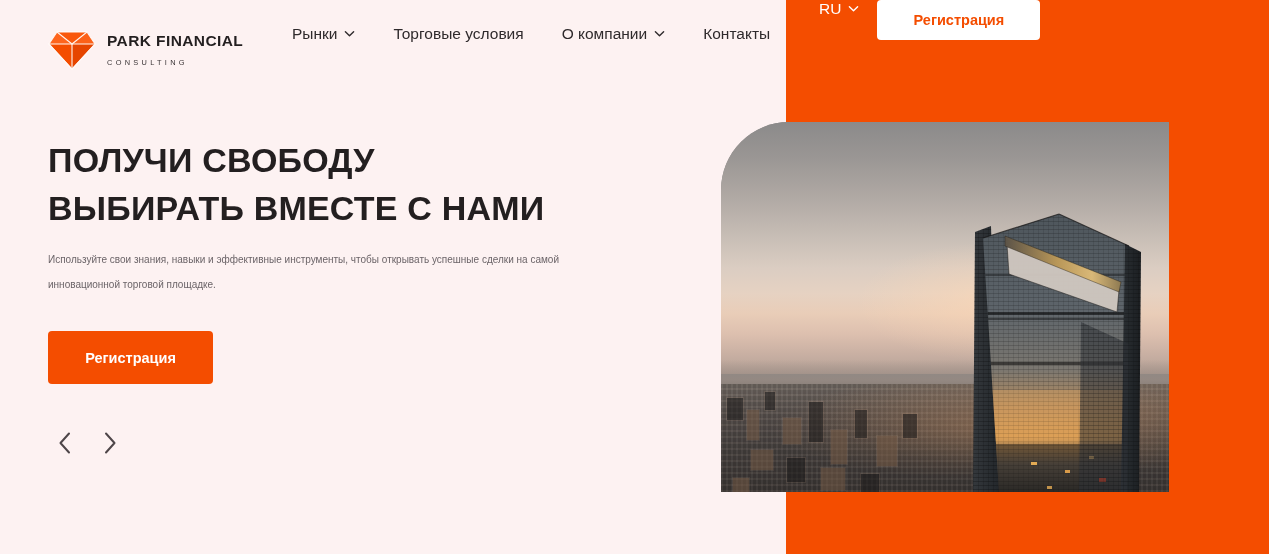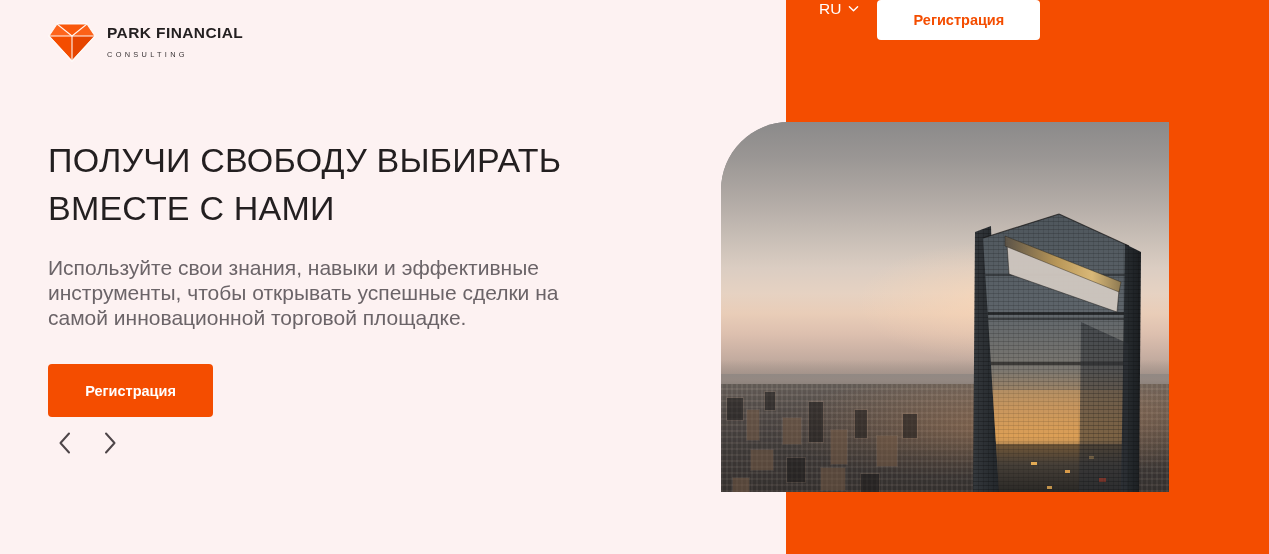--- a/index.html
+++ b/index.html
@@ -36,21 +36,21 @@
     height: 68px;
     z-index: 5;
     display: flex;
     align-items: center;
   }
 
   
   .logo {
     position: absolute;
     left: 48px;
-    top: 20px;
+    top: 28px;
     display: flex;
     align-items: center;
     gap: 11px;
     height: 44px;
   }
   .logo-gem { width: 48px; height: 42px; display: block; }
   .logo-text { display: flex; flex-direction: column; justify-content: center; }
   .logo-name {
     font-size: 15.5px;
     font-weight: bold;
@@ -153,30 +153,30 @@
   
   .hero-left {
     position: absolute;
     left: 48px;
     top: 136px;
     width: 620px;
     z-index: 4;
   }
   .hero-title {
     font-size: 34px;
-    font-weight: normal;
+    font-weight: bold;
     line-height: 48px;
     color: #231f20;
     letter-spacing: 0.2px;
     text-transform: uppercase;
     max-width: 520px;
   }
   .hero-sub {
-    margin-top: 23px;
-    font-size: 21px;
+    margin-top: 15px;
+    font-size: 10px;
     line-height: 25px;
     color: #6b6468;
     max-width: 570px;
   }
   .btn-register-hero {
     margin-top: 34px;
     width: 165px;
     height: 53px;
     background: #f44d00;
     color: #ffffff;
@@ -315,20 +315,49 @@
           </g>
         </g>
       </svg>
     </span>
     <span class="logo-text">
       <span class="logo-name">PARK FINANCIAL</span>
       <span class="logo-sub">CONSULTING</span>
     </span>
   </div>
 
+  <nav class="nav">
+
+    <div class="nav-item">
+      <span>Рынки</span>
+      <span class="chev">
+        <svg width="11" height="11" viewBox="0 0 12 12">
+            <path d="M1.5 4 L6 8.5 L10.5 4" stroke="#2f2a2c" stroke-width="1.5" fill="none" stroke-linecap="round" stroke-linejoin="round"></path>
+          </svg>
+      </span>
+    </div>
+
+    <div class="nav-item">
+      <span>Торговые условия</span>
+    </div>
+
+    <div class="nav-item">
+      <span>О компании</span>
+      <span class="chev">
+        <svg width="11" height="11" viewBox="0 0 12 12">
+            <path d="M1.5 4 L6 8.5 L10.5 4" stroke="#2f2a2c" stroke-width="1.5" fill="none" stroke-linecap="round" stroke-linejoin="round"></path>
+          </svg>
+      </span>
+    </div>
+
+    <div class="nav-item">
+      <span>Контакты</span>
+    </div>
+
+  </nav>
 
   <div class="header-right">
 
     <div class="lang">
       <span>RU</span>
       <span class="chev">
         <svg width="11" height="11" viewBox="0 0 12 12">
             <path d="M1.5 4 L6 8.5 L10.5 4" stroke="#ffffff" stroke-width="1.5" fill="none" stroke-linecap="round" stroke-linejoin="round"></path>
           </svg>
       </span>

